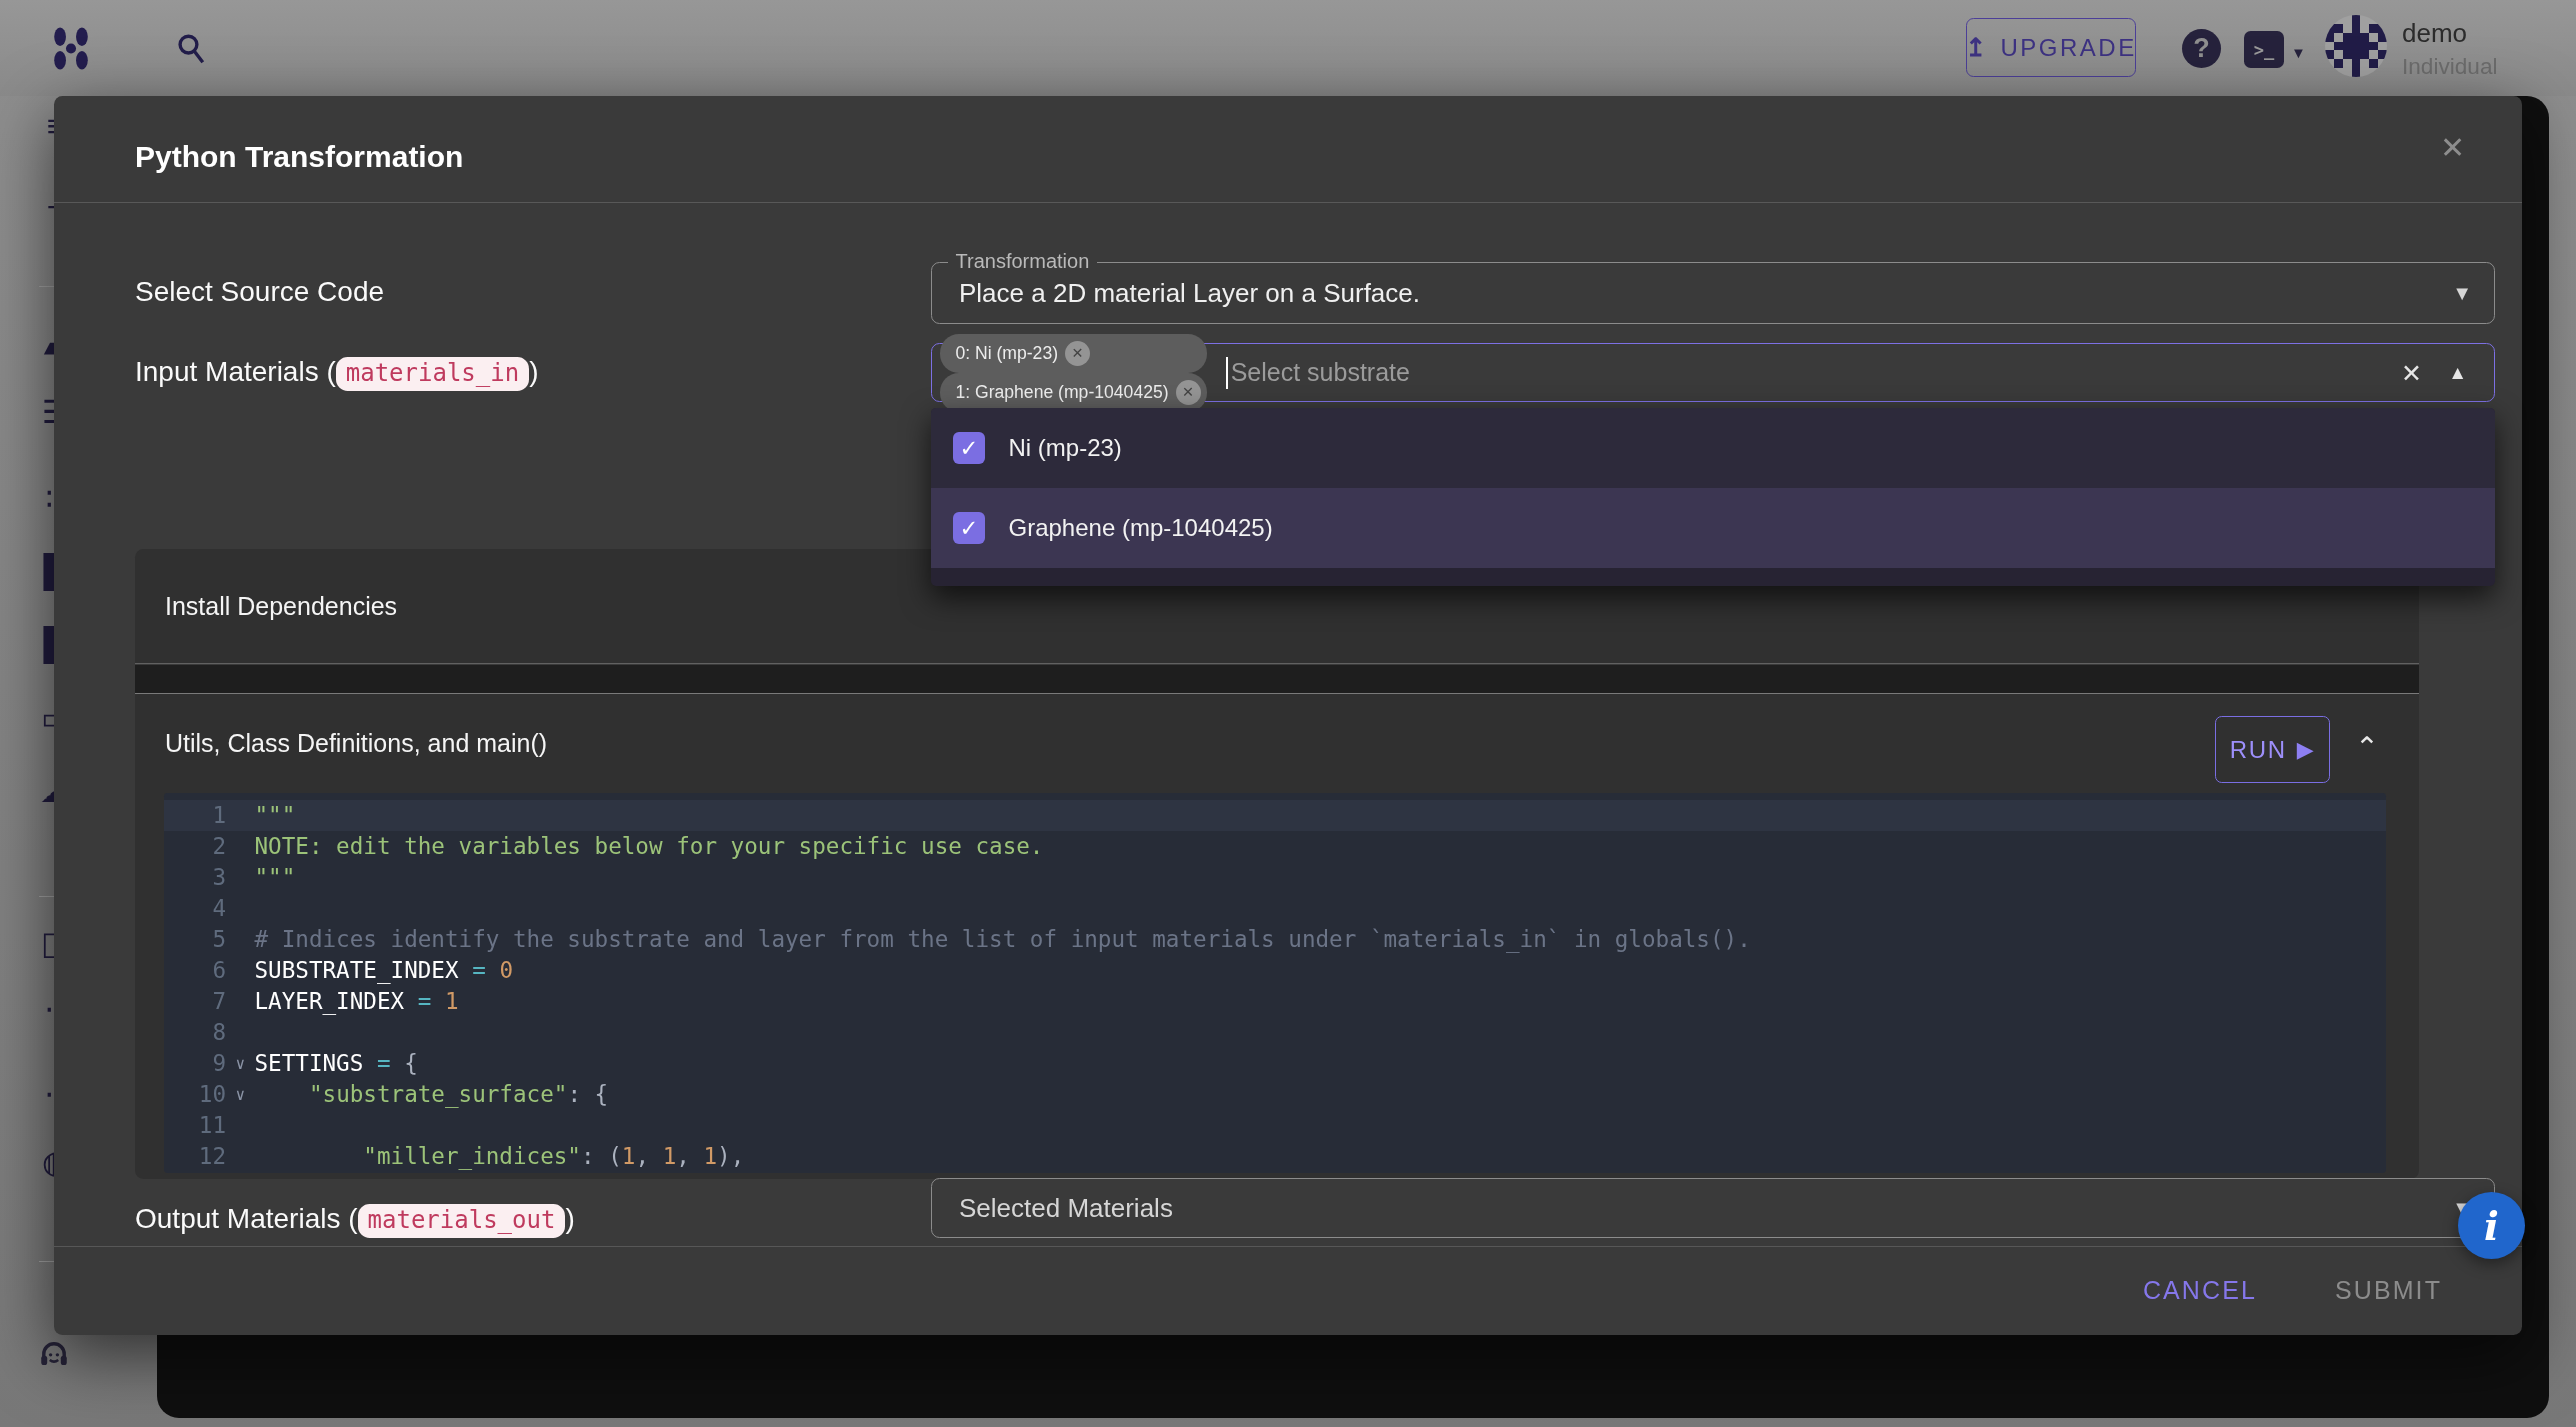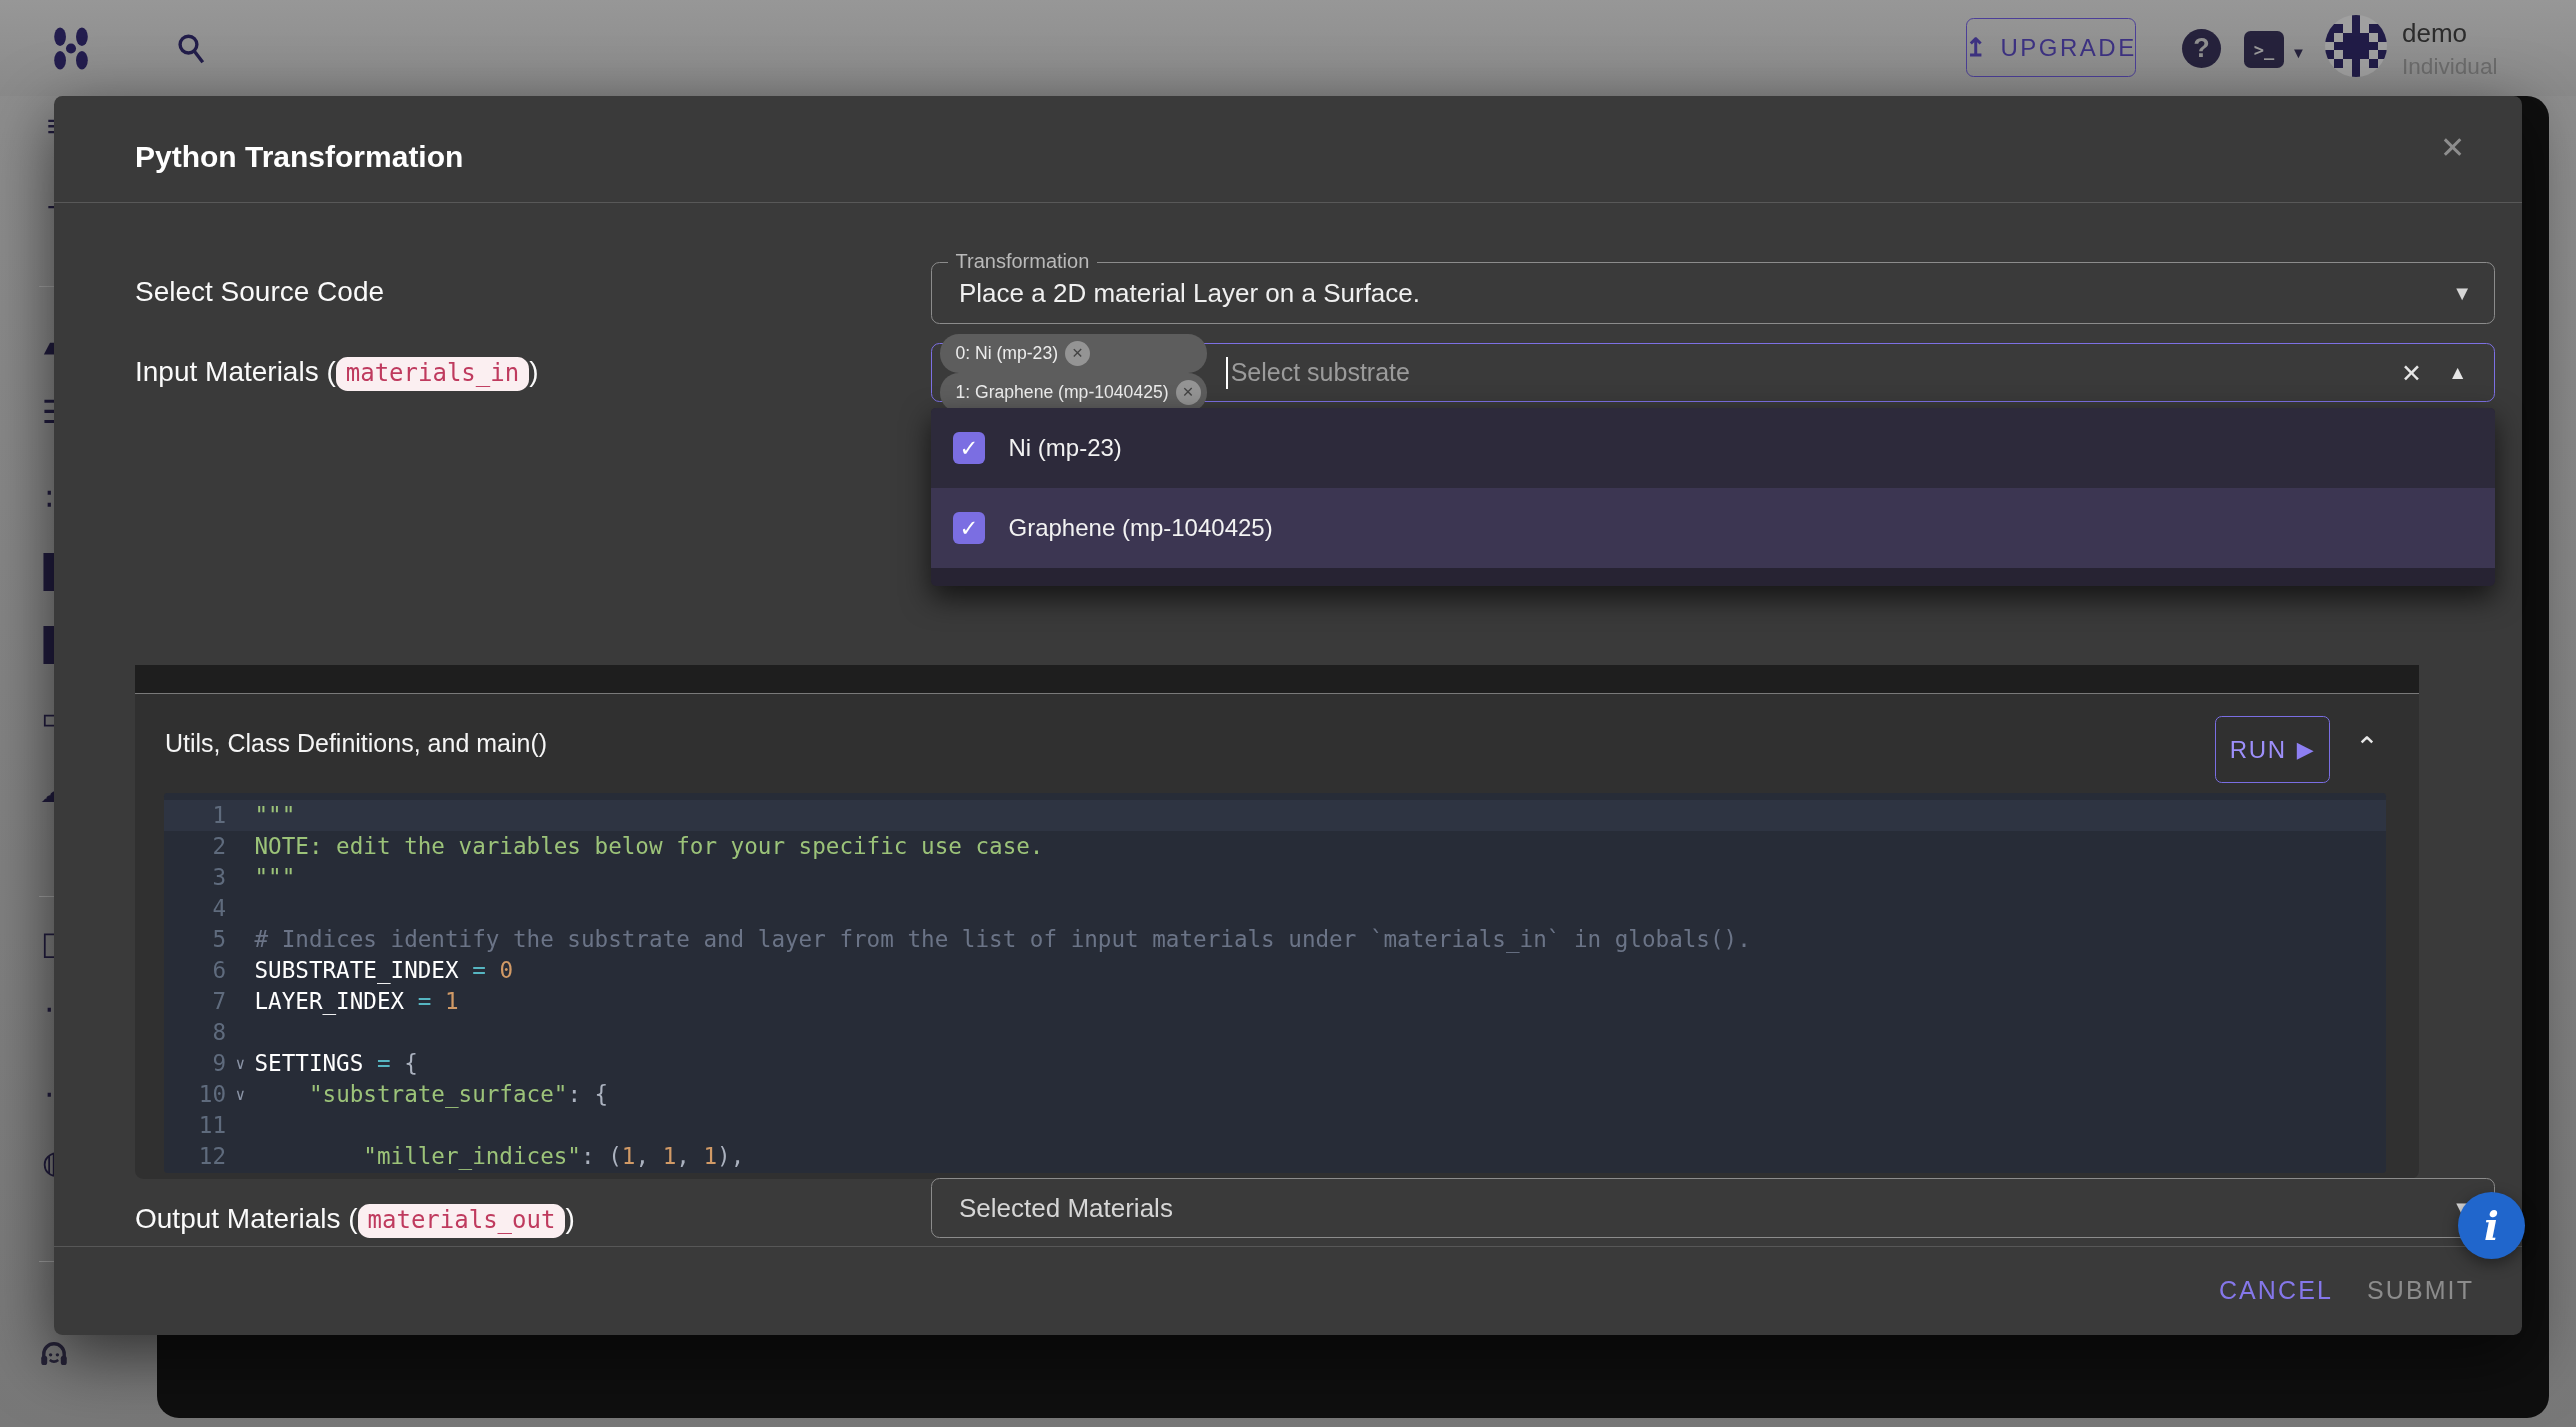--- a/index.html
+++ b/index.html
@@ -104,21 +104,21 @@
   .cl .src { flex:1; }
   .tk-str { color:#9cc379; } .tk-com { color:#6b7487; } .tk-var { color:#ffffff; }
   .tk-op  { color:#56b6c2; } .tk-num { color:#d19a66; } .tk-pun { color:#abb2bf; }
   .tk-pln { color:#abb2bf; }
 
   .osel { top:1082px; height:60px; z-index:1; }
   .osel .sel-value { color:#d6d6d6; }
 
   .ftr-div { position:absolute; left:0; top:1150px; width:100%; border-top:0.8px solid #575757; }
   .footer { position:absolute; left:0; top:1150px; width:100%; height:88px;
-            display:flex; align-items:center; justify-content:flex-end; gap:34px; padding-right:48px; }
+            display:flex; align-items:center; justify-content:flex-end; gap:78px; padding-right:80px; }
   .btn-cancel { color:#8577ea; font-size:25px; letter-spacing:2.1px; font-weight:500; }
   .btn-submit { color:#8c8c8c; font-size:25px; letter-spacing:2.1px; font-weight:500; }
 
   .info-fab { position:absolute; left:2404px; top:1096px; width:67px; height:67px; border-radius:50%;
               background:#2066cc; color:#ffffff; display:flex; align-items:center; justify-content:center;
               font-family:"DejaVu Serif",serif; font-style:italic; font-weight:700; font-size:39px;
               box-shadow:0 5px 15px rgba(0,0,0,.4); z-index:6; }
 </style>
 </head>
 <body>
@@ -271,20 +271,23 @@
         <div class="menu-item" style="background: rgb(45, 42, 59);">
           <span class="cbx">✓</span>
           <span class="lbl">Ni (mp-23)</span>
         </div>
         <div class="menu-item" style="background: rgb(60, 54, 82);">
           <span class="cbx">✓</span>
           <span class="lbl">Graphene (mp-1040425)</span>
         </div>
       </div>
 
+    <div class="acc1">
+      <span class="acc-title">Install Dependencies</span>
+    </div>
     <div class="acc-gap"></div>
 
     <div class="acc2">
       <span class="acc-title acc2-hdr">Utils, Class Definitions, and main()</span>
       <div class="run-btn">
         <span>RUN</span>
         <span class="run-play">▶</span>
       </div>
       <div class="collapse-ic">⌃</div>
       <div class="editor" id="editor">

